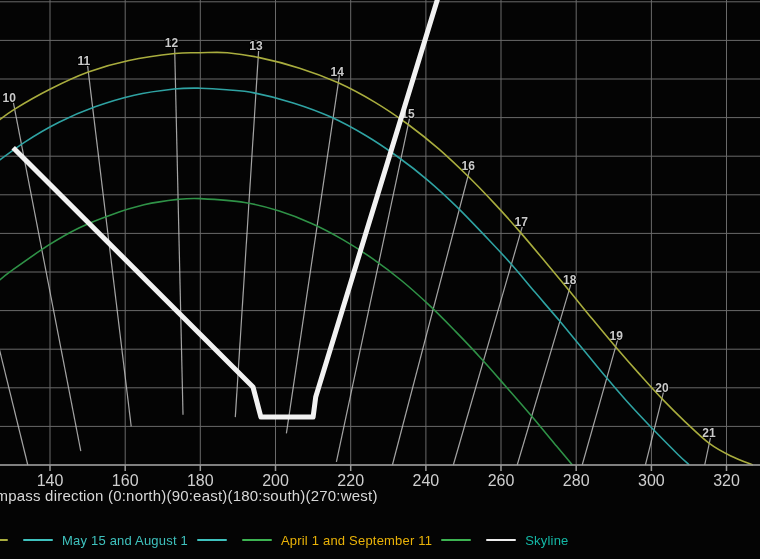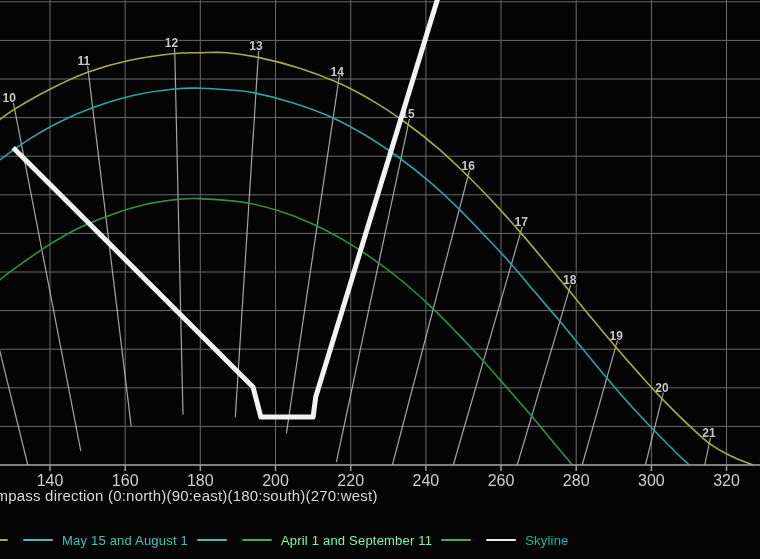--- a/index.html
+++ b/index.html
@@ -112,21 +112,21 @@
       <div class="legend-item">
         <span class="legend-dash partial" style="background: rgb(169, 173, 62);"></span>
       </div>
       <div class="legend-item">
         <span class="legend-dash" style="background: rgb(63, 194, 190);"></span>
         <span class="legend-label" style="color: rgb(63, 194, 190);">May 15 and August 1</span>
         <span class="legend-dash" style="background: rgb(63, 194, 190);"></span>
       </div>
       <div class="legend-item">
         <span class="legend-dash" style="background: rgb(61, 180, 82);"></span>
-        <span class="legend-label" style="color: #86efac;">April 1 and September 11</span>
+        <span class="legend-label" style="color: #eab308;">April 1 and September 11</span>
         <span class="legend-dash" style="background: rgb(61, 180, 82);"></span>
       </div>
       <div class="legend-item">
         <span class="legend-dash" style="background: rgb(237, 237, 237);"></span>
         <span class="legend-label" style="color: #14b8a6;">Skyline</span>
       </div>
     </div>
 </div>
 
 </body></html>

